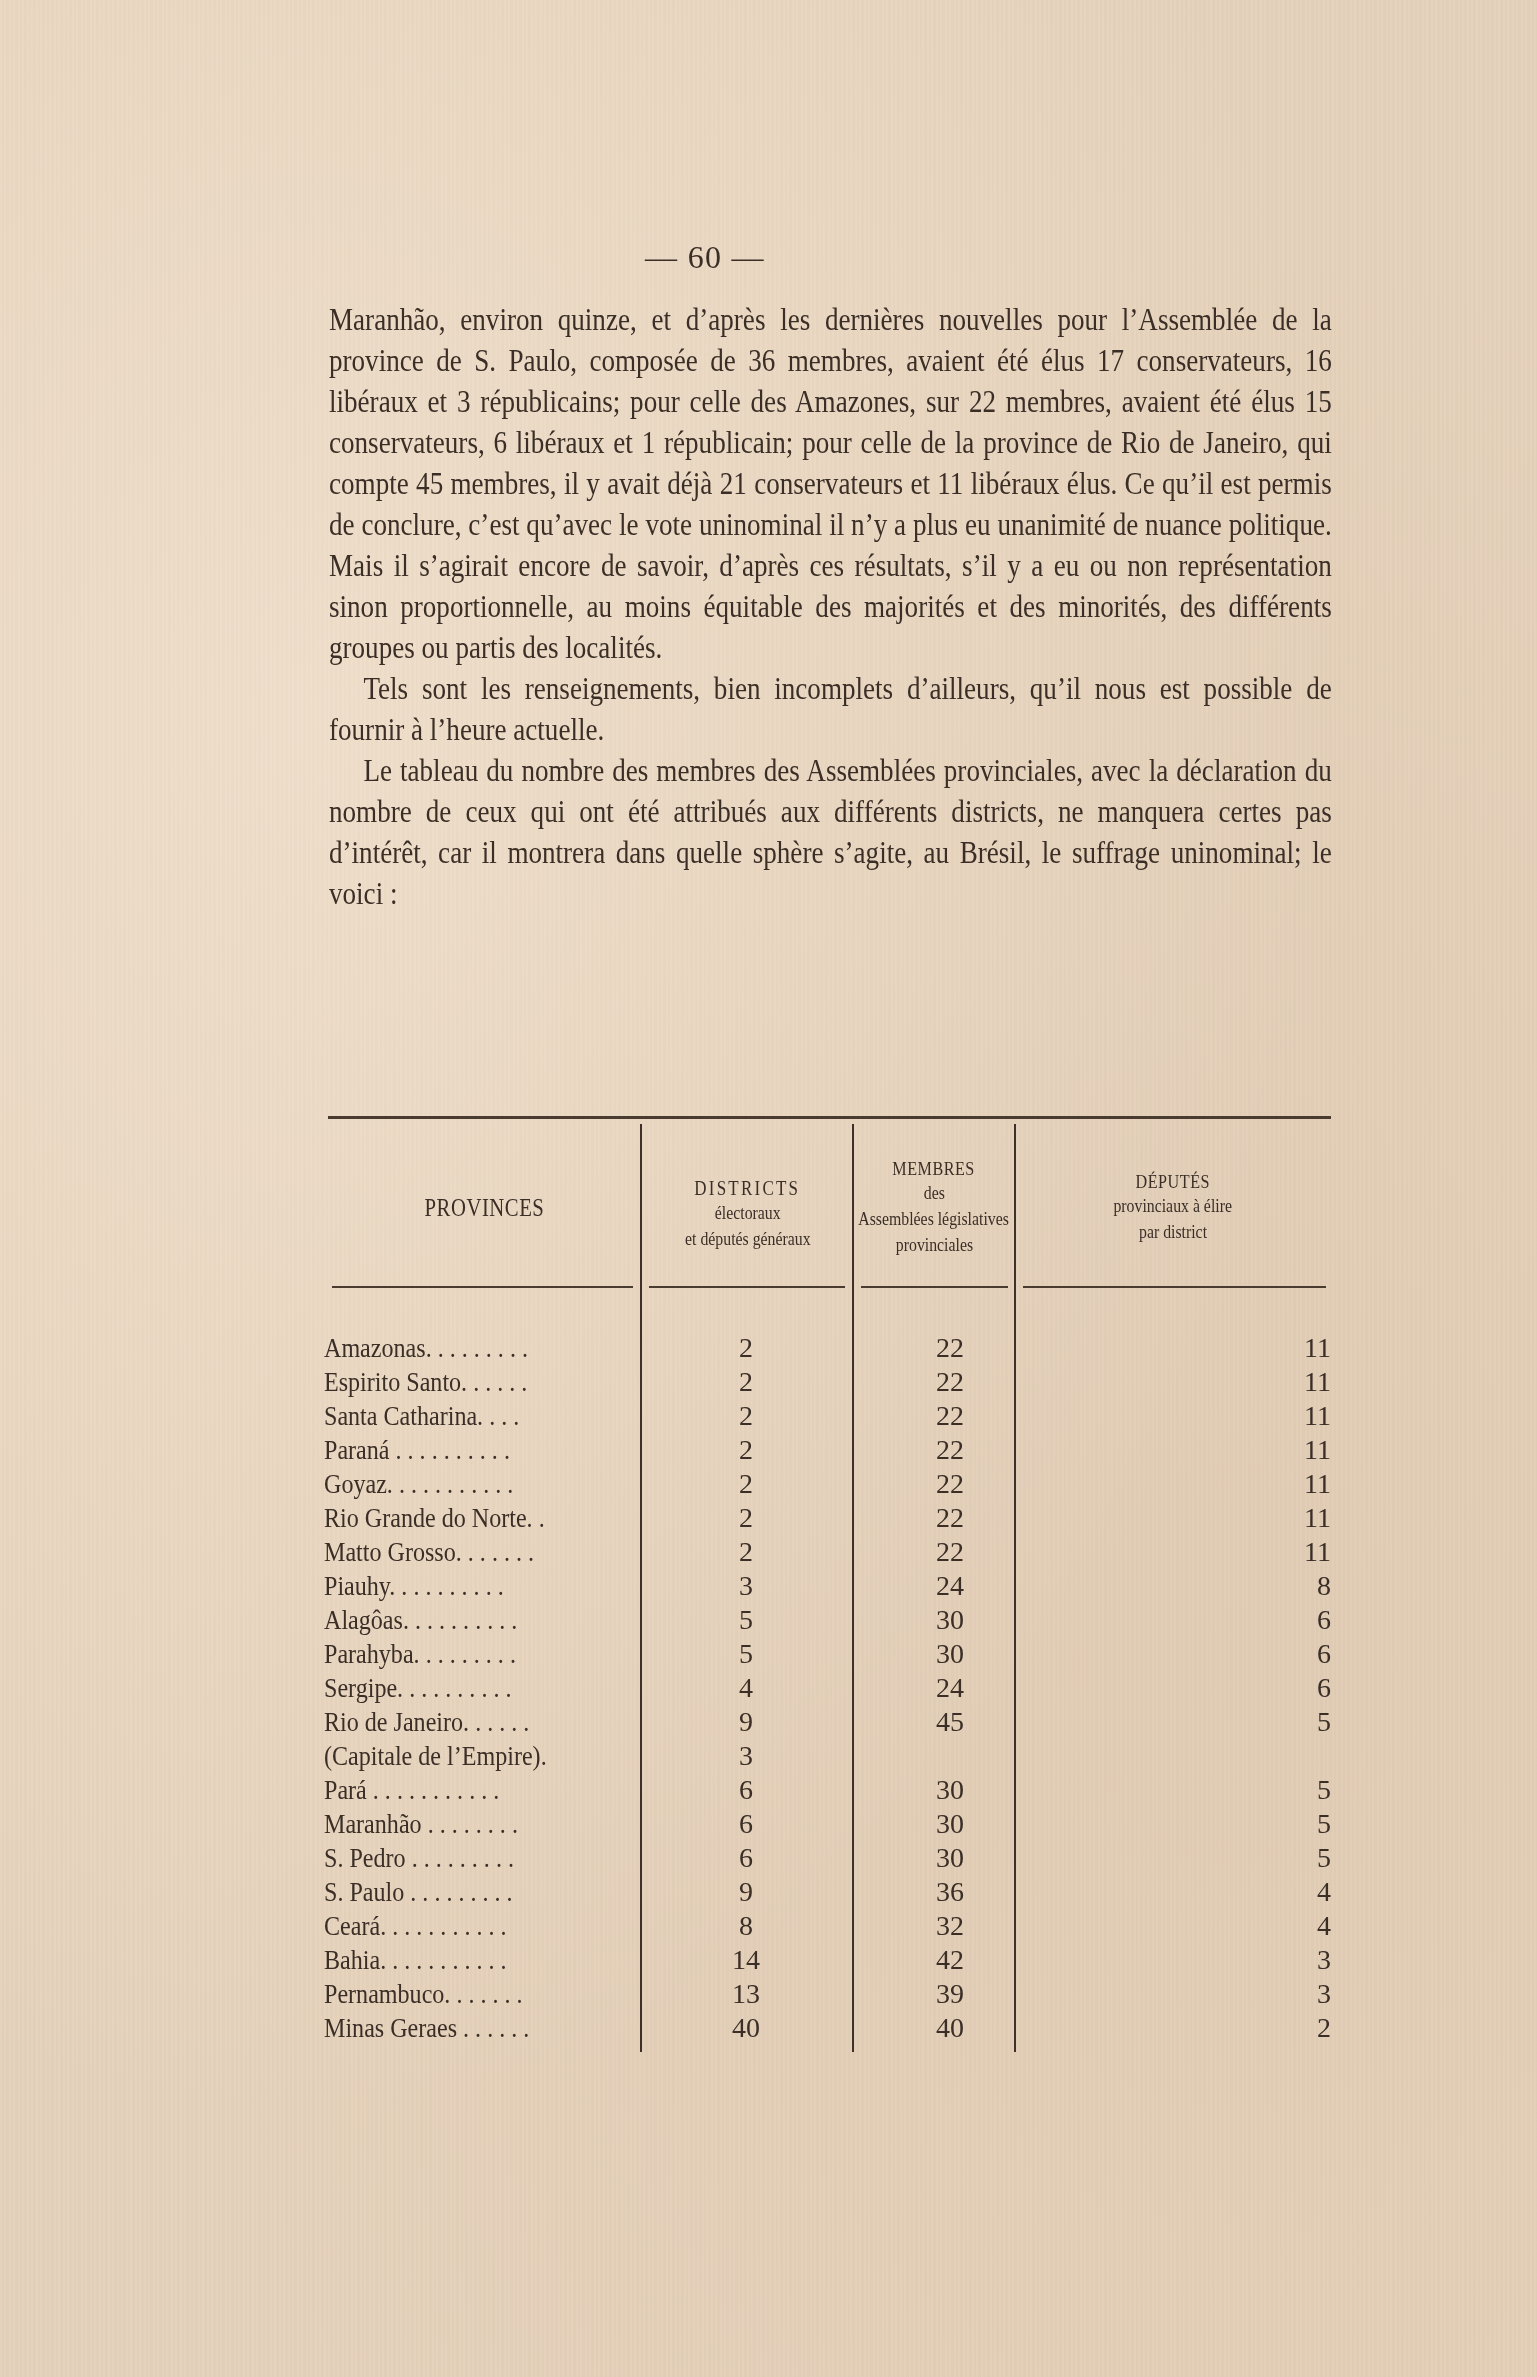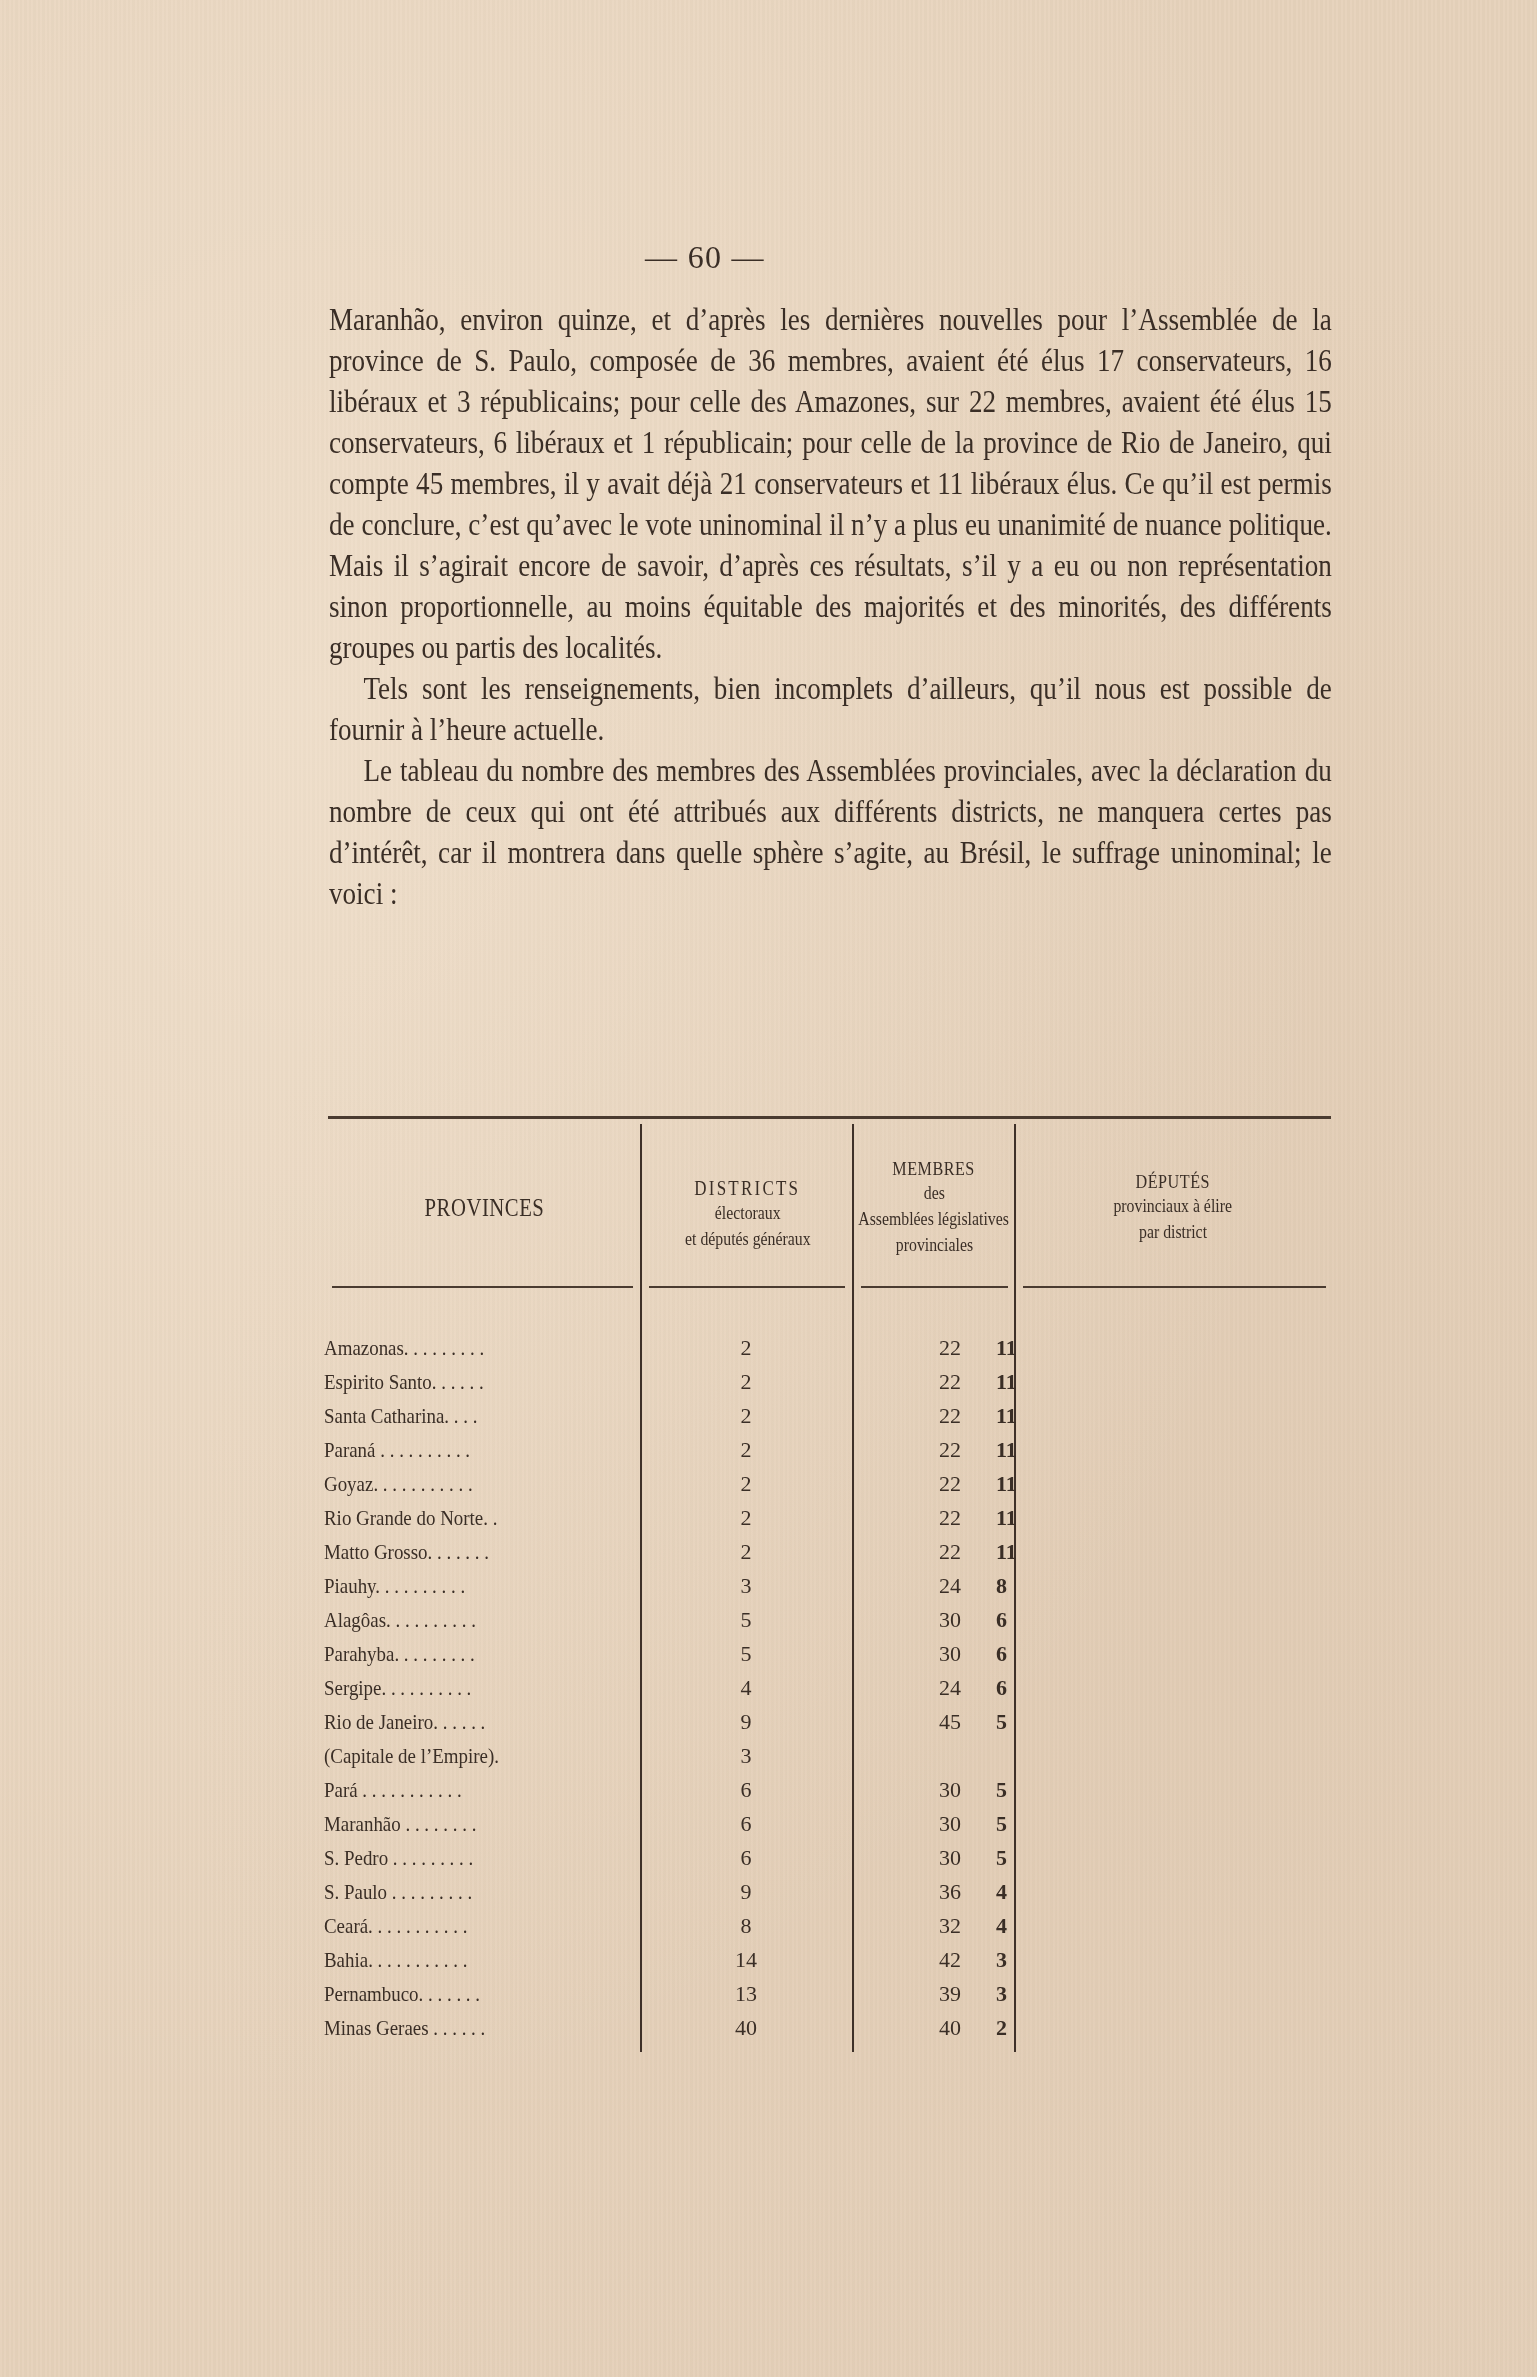--- a/index.html
+++ b/index.html
@@ -43,26 +43,26 @@
     display: flex; flex-direction: column; justify-content: center; align-items: center;
     text-align: center; color: #3a2e26;
   }
   .hdr .big { font-size: 24.4px; letter-spacing: 0.6px; }
   .hdr .caps { font-size: 20px; letter-spacing: 2.6px; }
   .hdr .caps2 { font-size: 19px; letter-spacing: 0.6px; }
   .hdr .small { font-size: 18.6px; line-height: 26px; }
   .hdr .line { transform: scaleX(0.85); white-space: nowrap; }
 
   .rows { position: absolute; top: 215px; left: 0; width: 1003px; }
-  .row { position: relative; height: 34px; font-size: 22px; line-height: 34px; }
+  .row { position: relative; height: 34px; font-size: 28px; line-height: 34px; }
   .row .cell { position: absolute; top: 0; white-space: nowrap; }
   .row .name { left: -3.9px; width: 309px; overflow: hidden; transform: scaleX(0.86); transform-origin: left center; }
   .row .c1 { left: 312px; width: 212px; text-align: center; }
   .row .c2 { left: 526px; width: 192px; text-align: center; }
-  .row .c3 { left: 668px; width: 315px; text-align: left; font-weight: bold; }
+  .row .c3 { left: 688px; width: 315px; text-align: right; }
 </style>
 </head>
 <body>
 
 <div class="page-number">— 60 —</div>
 
 <div class="body-text">
   <p>Maranhão, environ quinze, et d’après les dernières nouvelles pour l’Assemblée de la province de S. Paulo, composée de 36 membres, avaient été élus 17 conservateurs, 16 libéraux et 3 républicains; pour celle des Amazones, sur 22 membres, avaient été élus 15 conservateurs, 6 libéraux et 1 républicain; pour celle de la province de Rio de Janeiro, qui compte 45 membres, il y avait déjà 21 conservateurs et 11 libéraux élus. Ce qu’il est permis de conclure, c’est qu’avec le vote uninominal il n’y a plus eu unanimité de nuance politique. Mais il s’agirait encore de savoir, d’après ces résultats, s’il y a eu ou non représentation sinon proportionnelle, au moins équitable des majorités et des minorités, des différents groupes ou partis des localités.</p>
   <p class="indent">Tels sont les renseignements, bien incomplets d’ailleurs, qu’il nous est possible de fournir à l’heure actuelle.</p>
   <p class="indent">Le tableau du nombre des membres des Assemblées provinciales, avec la déclaration du nombre de ceux qui ont été attribués aux différents districts, ne manquera certes pas d’intérêt, car il montrera dans quelle sphère s’agite, au Brésil, le suffrage uninominal; le voici :</p>

